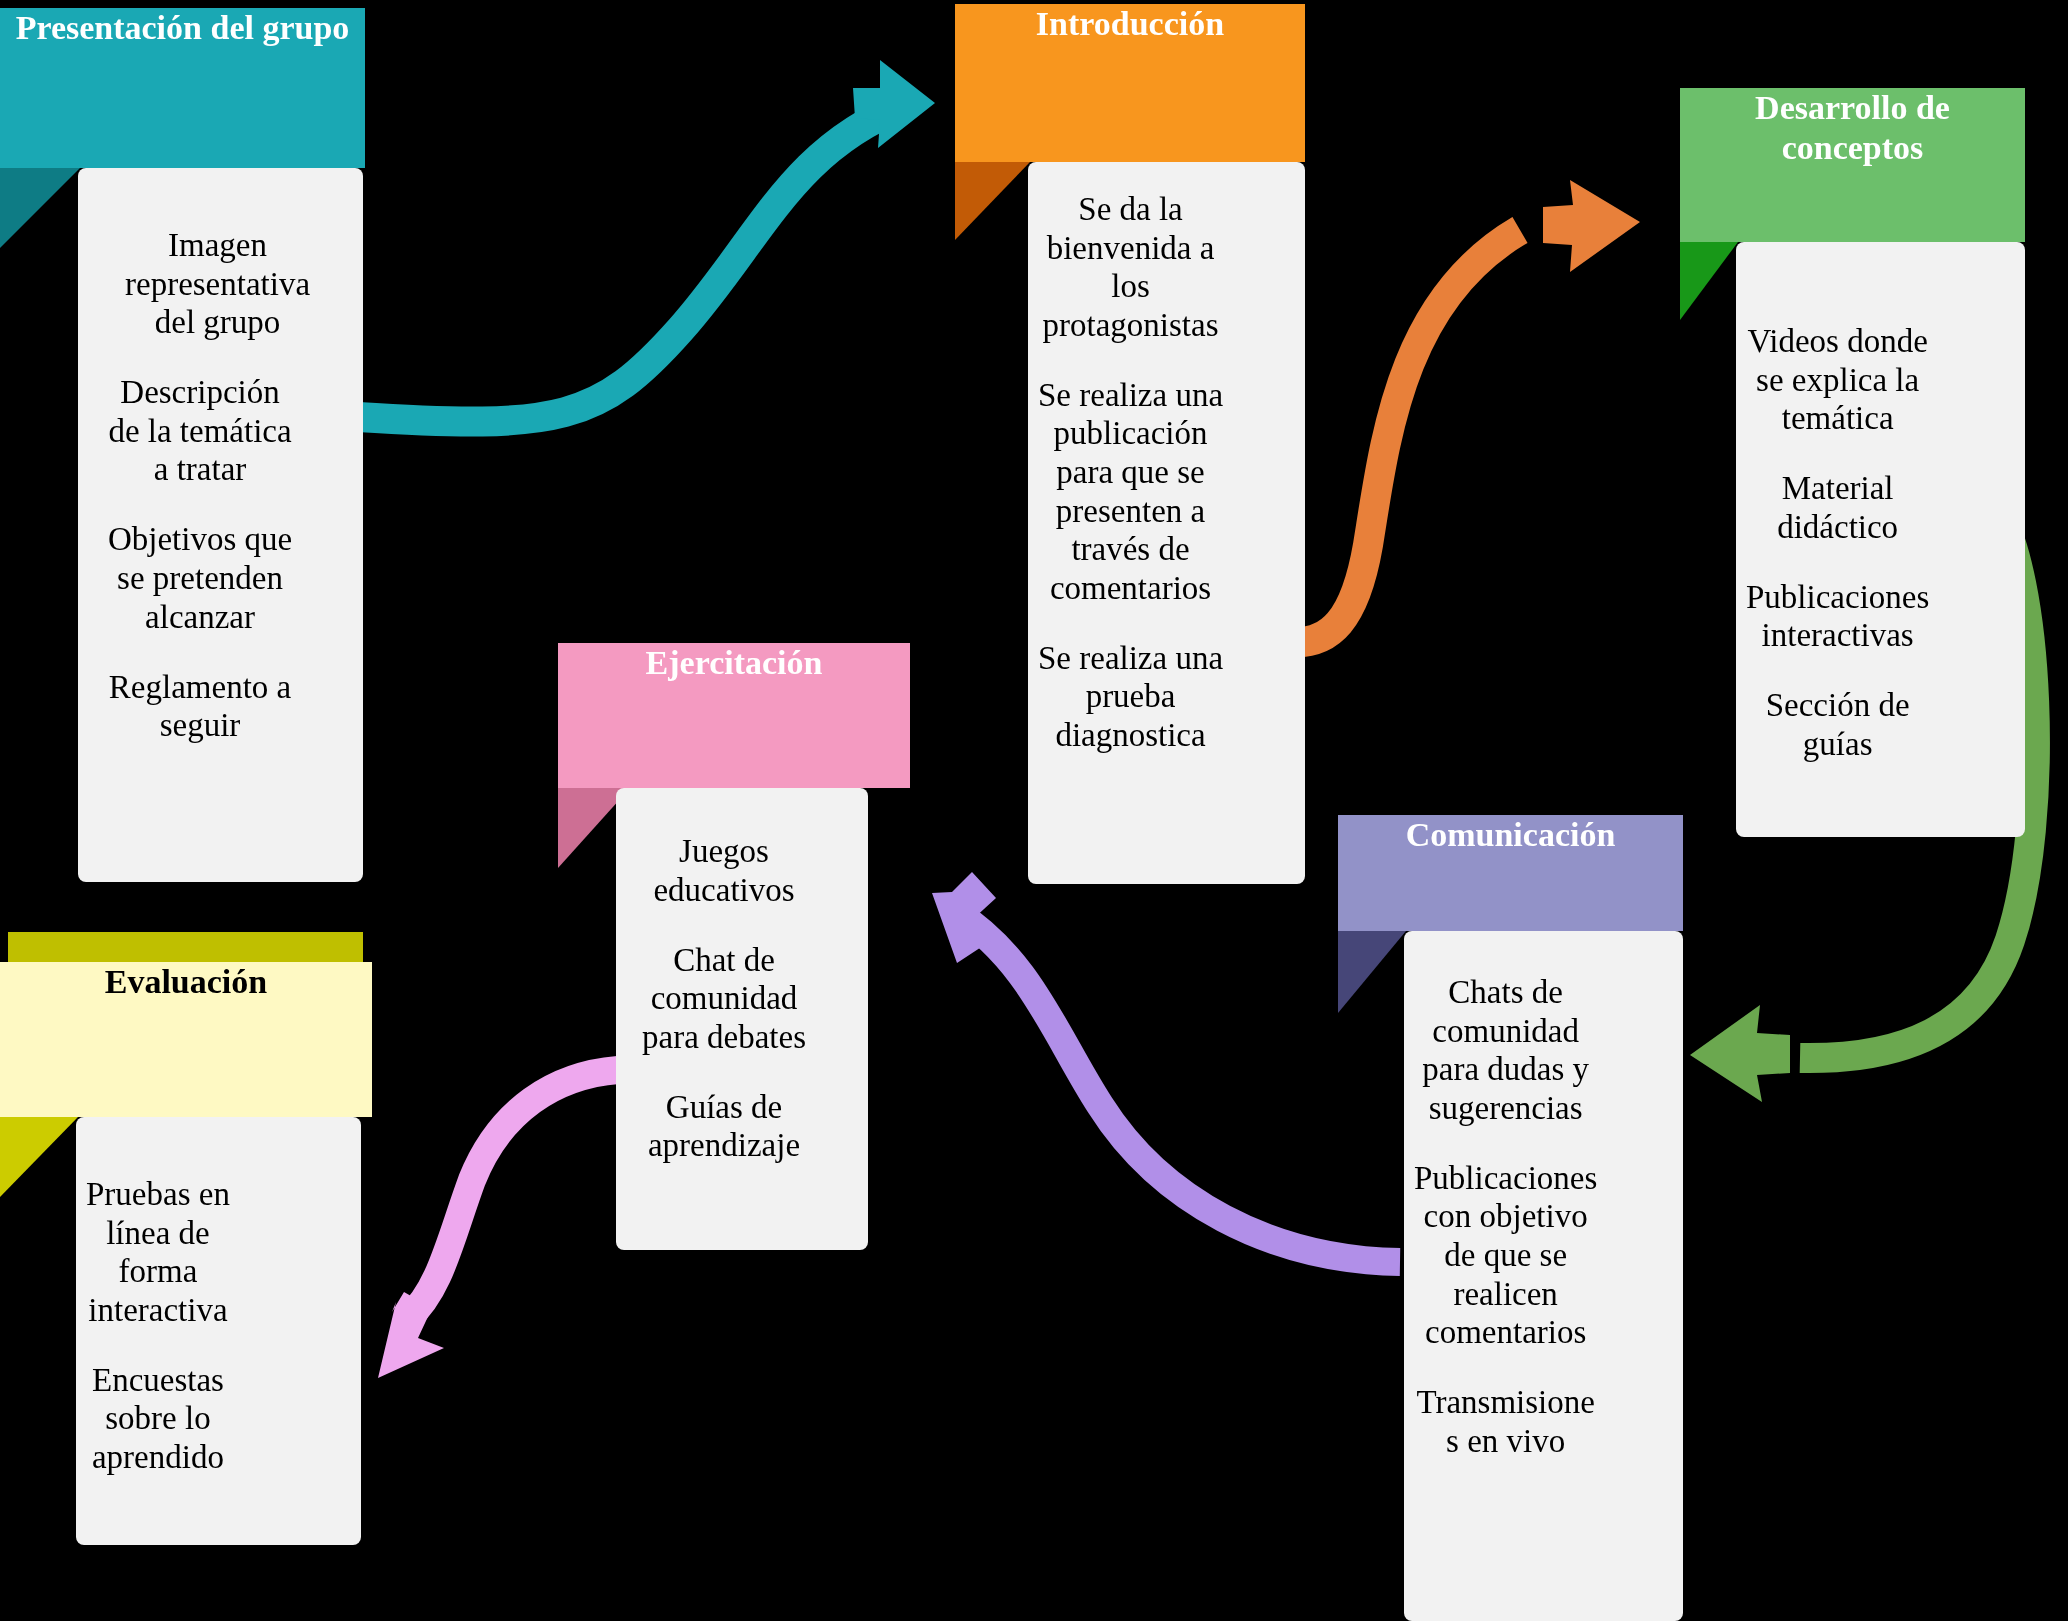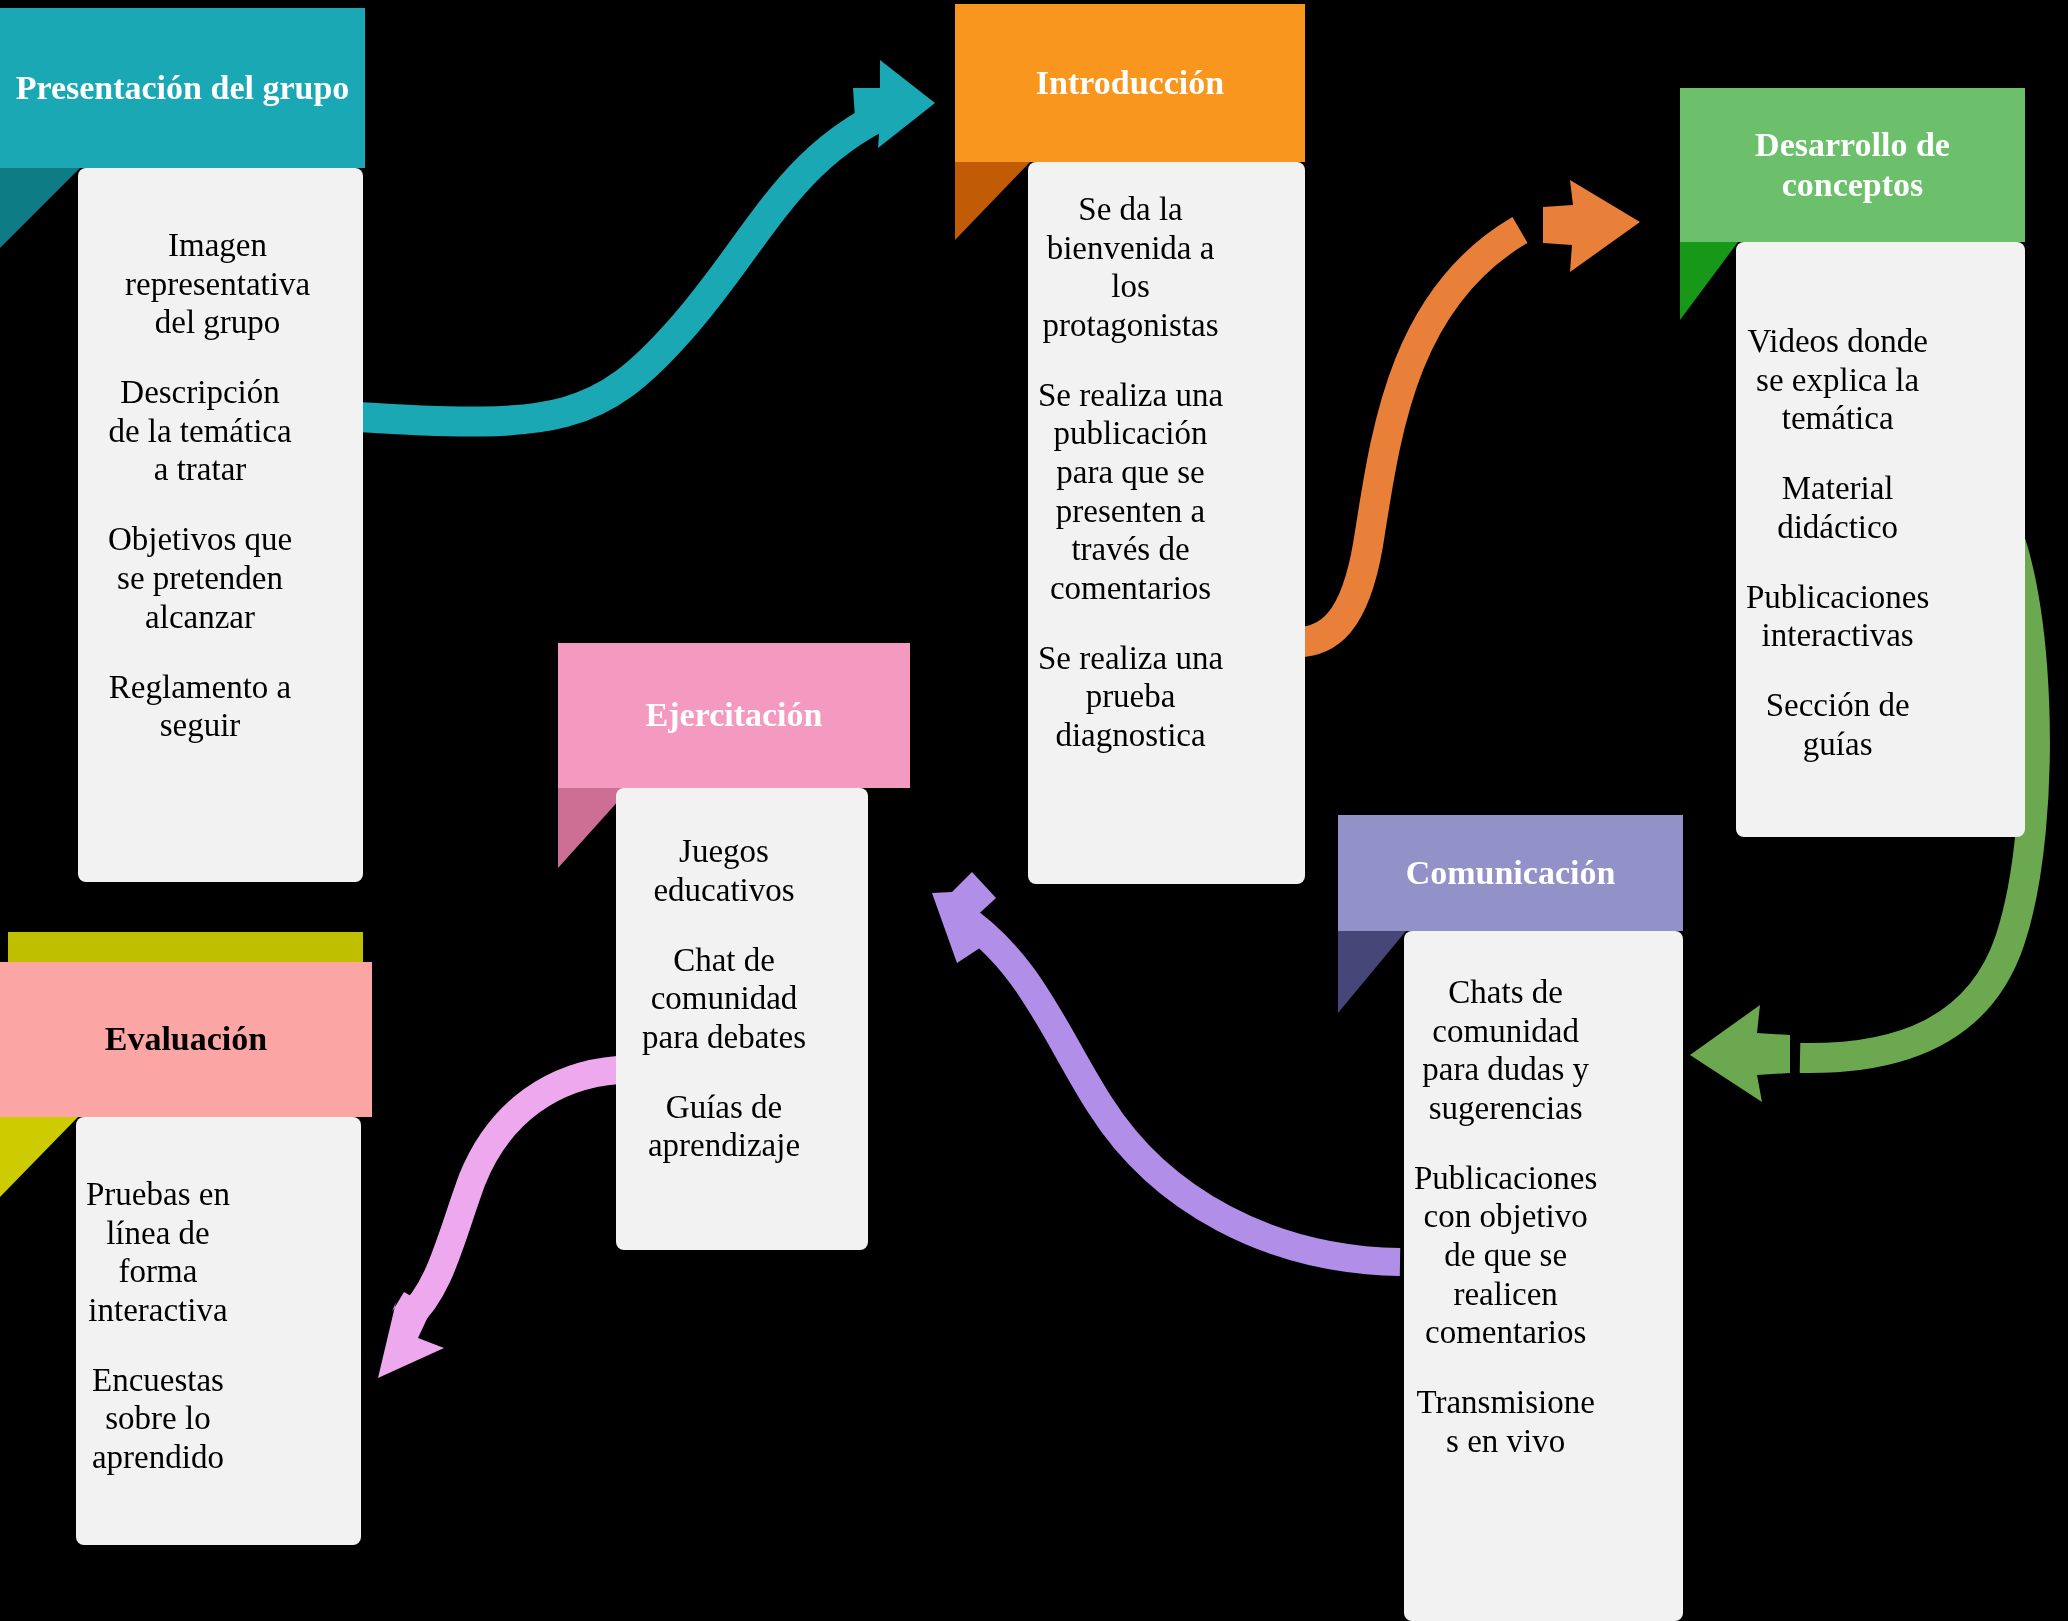--- a/index.html
+++ b/index.html
@@ -7,21 +7,21 @@
     position:relative;
     width:2068px;height:1621px;
     background:#000000;
     overflow:hidden;
     font-family:"Liberation Serif", serif;
   }
   .card{position:absolute;}
   .card .header{
     position:absolute;
     box-sizing:border-box;
-    display:flex;align-items:center;justify-content:center;
+    display:flex;align-items:flex-start;justify-content:center;
     text-align:center;
     font-weight:bold;
     line-height:1.18;
     padding:0 14px;
   }
   .card .fold{
     position:absolute;
     width:0;height:0;
   }
   .card .body{
@@ -152,21 +152,21 @@
       <div style="white-space:pre-line;"><div class="line" style="white-space: pre-line;">Juegos
 educativos</div><div class="gap"></div><div class="line" style="white-space: pre-line;">Chat de
 comunidad
 para debates</div><div class="gap"></div><div class="line" style="white-space: pre-line;">Guías de
 aprendizaje</div></div>
     </div>
   </div>
 
   <div class="card" style="left:0px;top:938px;width:372px;">
     <div style="position:absolute;left:8px;top:-6px;width:355px;height:148px;background:#ffff00;opacity:0.75;"></div>
-    <div class="header" style="left:0px;top:24px;width:372px;height:155px;background:#fca5a5;color:#000000;font-size:34px;">
+    <div class="header" style="left:0px;top:24px;width:372px;height:155px;background:#fef9c3;color:#000000;font-size:34px;">
       <span>Evaluación</span>
     </div>
     <div class="fold" style="left:0px;top:179px;border-left:78px solid #cccc00;border-bottom:80px solid transparent;"></div>
     <div class="body" style="left:76px;top:179px;width:285px;height:428px;padding:58px 10px 0 10px;font-size:33px;">
       <div style="white-space:pre-line;"><div class="line" style="white-space: pre-line;">Pruebas en
 línea de
 forma
 interactiva</div><div class="gap"></div><div class="line" style="white-space: pre-line;">Encuestas
 sobre lo
 aprendido</div></div>

